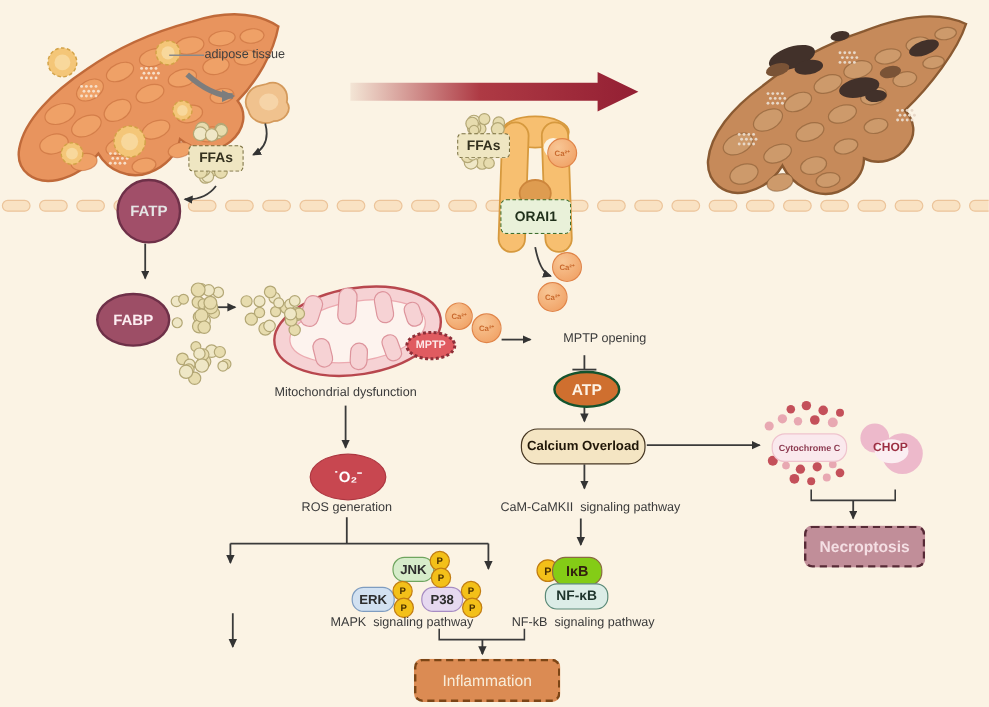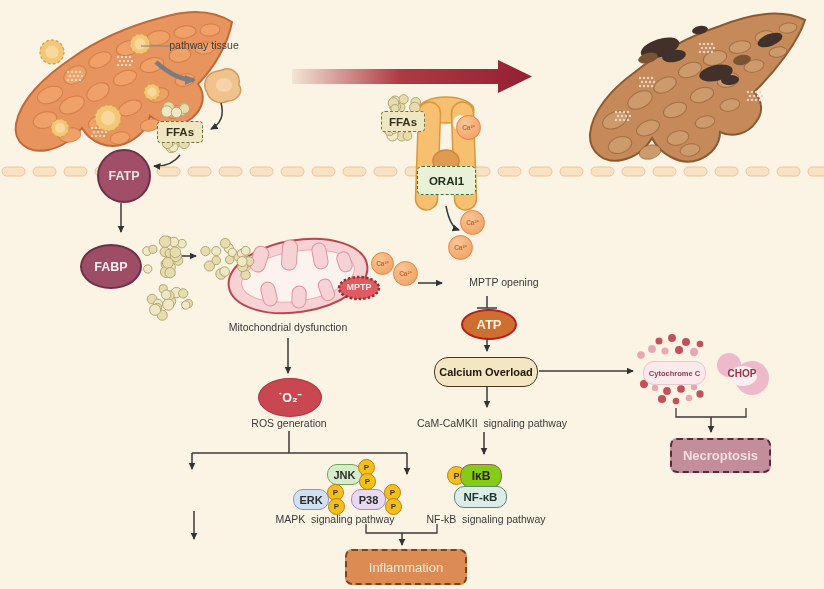--- a/index.html
+++ b/index.html
@@ -16,21 +16,21 @@
     display:flex;align-items:center;justify-content:center;}
   .orai1{position:absolute;left:417px;top:166px;width:57px;height:27px;background:#e9f1d9;
     border:1.8px dashed #3f6f2f;border-radius:5px;font-weight:bold;font-size:11.5px;color:#1f2f1a;
     display:flex;align-items:center;justify-content:center;}
   .ca{position:absolute;width:23px;height:23px;border-radius:50%;
     background:radial-gradient(circle at 35% 30%, #f8c695, #ef9c5e);border:1px solid #e08448;
     color:#c96a2e;font-size:6.5px;font-weight:bold;display:flex;align-items:center;justify-content:center;}
   .mptp-lbl{position:absolute;left:340px;top:282px;width:38px;text-align:center;color:#fde8e8;
     font-weight:bold;font-size:9px;}
   .atp{position:absolute;left:461px;top:309px;width:52px;height:27px;border-radius:50%;
-    background:#cf6f2f;border:2px solid #b91c1c;color:#fdf2e4;font-weight:bold;font-size:13px;
+    background:#cf6f2f;border:2px solid #14532d;color:#fdf2e4;font-weight:bold;font-size:13px;
     display:flex;align-items:center;justify-content:center;}
   .calov{position:absolute;left:434px;top:357px;width:102px;height:28px;border-radius:14px;
     background:#f4e5c3;border:1.8px solid #453520;color:#201708;font-weight:bold;font-size:11px;
     display:flex;align-items:center;justify-content:center;}
   .ros{position:absolute;left:258px;top:378px;width:62px;height:37px;border-radius:50%;
     background:#c84750;border:1.5px solid #ad3640;color:#fff;font-weight:bold;font-size:12.5px;
     display:flex;align-items:center;justify-content:center;}
   .lipid{position:absolute;left:138px;top:474px;width:114px;height:34px;border-radius:17px;
     background:#dfe8f8;border:2px solid #3d5a9c;color:#101c38;font-weight:bold;font-size:12px;
     display:flex;align-items:center;justify-content:center;}
@@ -443,21 +443,21 @@
         <circle cx="232.2880658436214" cy="252.3698559670782" r="4.1567438271604935" fill="#efe7c6" stroke="#b3a775" stroke-width="1"></circle>
         <circle cx="221.13333333333333" cy="273.89729080932784" r="5.356959876543209" fill="#e7dcae" stroke="#b3a775" stroke-width="1"></circle>
         <circle cx="224.59588477366256" cy="271.55641289437585" r="4.794212962962963" fill="#efe7c6" stroke="#b3a775" stroke-width="1"></circle>
         <circle cx="245.63868312757202" cy="250.77932098765433" r="4.446280864197531" fill="#efe7c6" stroke="#b3a775" stroke-width="1"></circle>
         <circle cx="205.44691358024693" cy="251.07218792866942" r="4.624274691358025" fill="#e7dcae" stroke="#b3a775" stroke-width="1"></circle>
         <circle cx="242.09465020576133" cy="261.57081618655695" r="4.972638888888889" fill="#efe7c6" stroke="#b3a775" stroke-width="1"></circle>
         <circle cx="225.21152263374486" cy="243.26286008230454" r="4.8691512345679016" fill="#e7dcae" stroke="#b3a775" stroke-width="1"></circle>
       </g>
   </svg>
 
-  <div class="lbl" style="left:168px;top:40px;width:72px;color:#3f3f3f;">pathway tissue</div>
+  <div class="lbl" style="left:168px;top:40px;width:72px;color:#3f3f3f;">adipose tissue</div>
 
   <div class="ffas-box" style="left:157px;top:121px;width:44px;height:20px;">FFAs</div>
   <div class="ffas-box" style="left:381px;top:111px;width:42px;height:19px;">FFAs</div>
 
   <div class="fatp">FATP</div>
   <div class="fabp">FABP</div>
   <div class="orai1">ORAI1</div>
 
   <div class="ca" style="left:456px;top:115px;">Ca²⁺</div>
   <div class="ca" style="left:460px;top:210px;">Ca²⁺</div>

